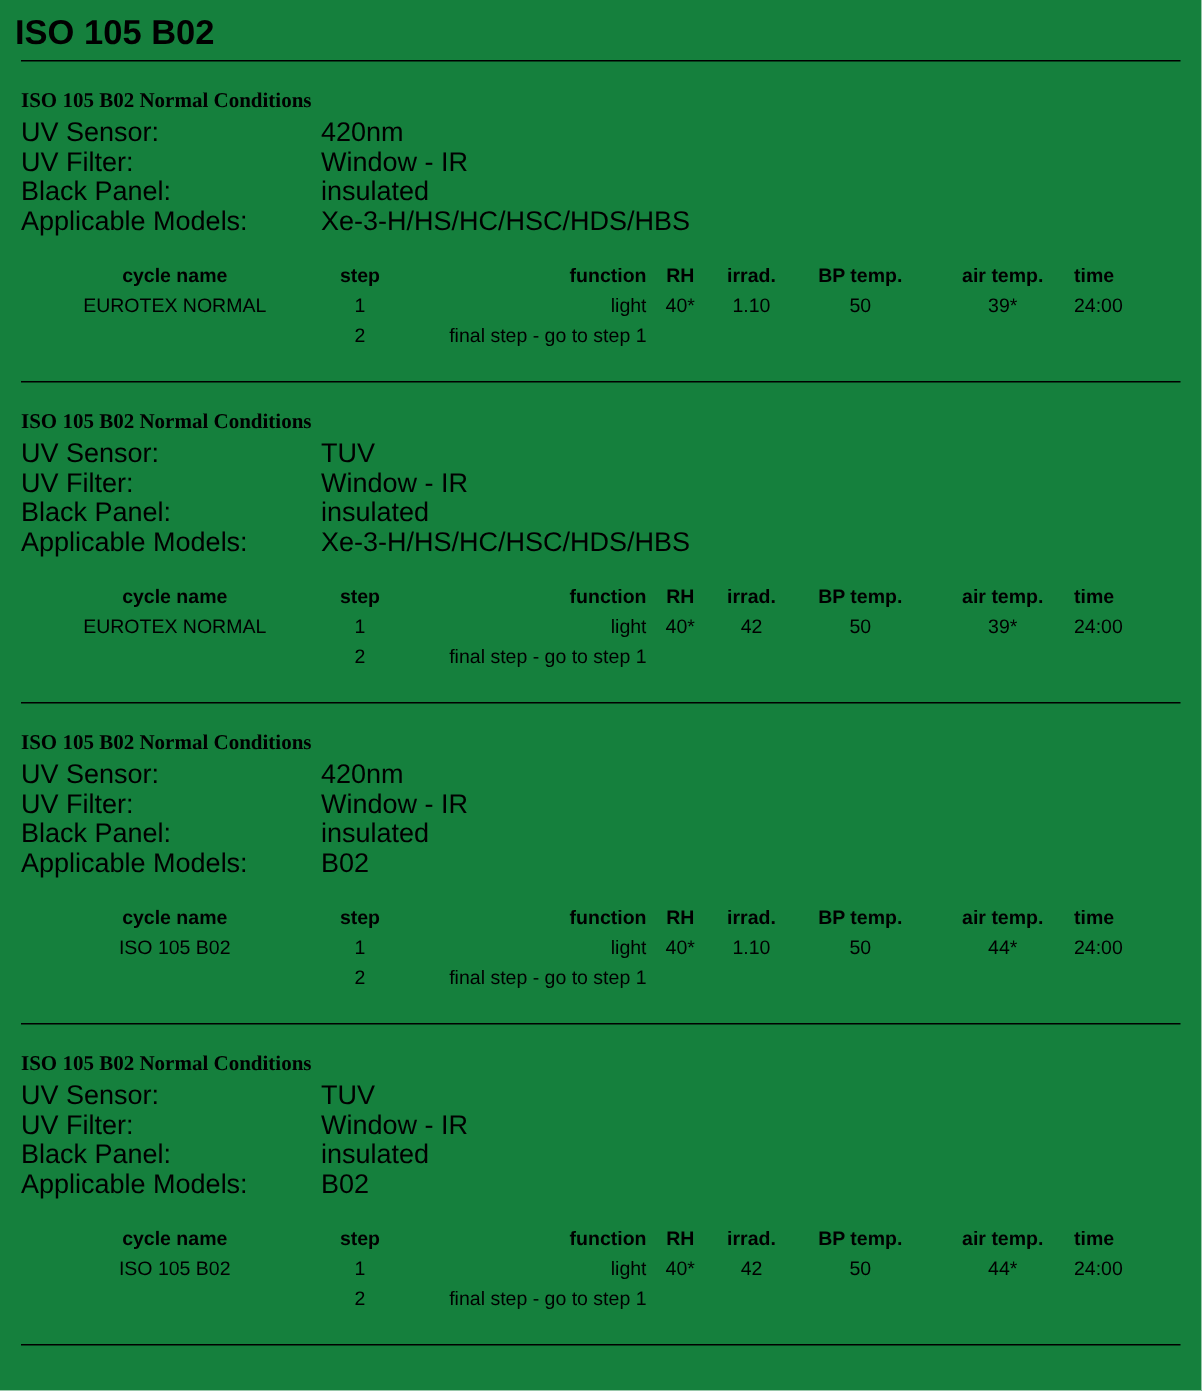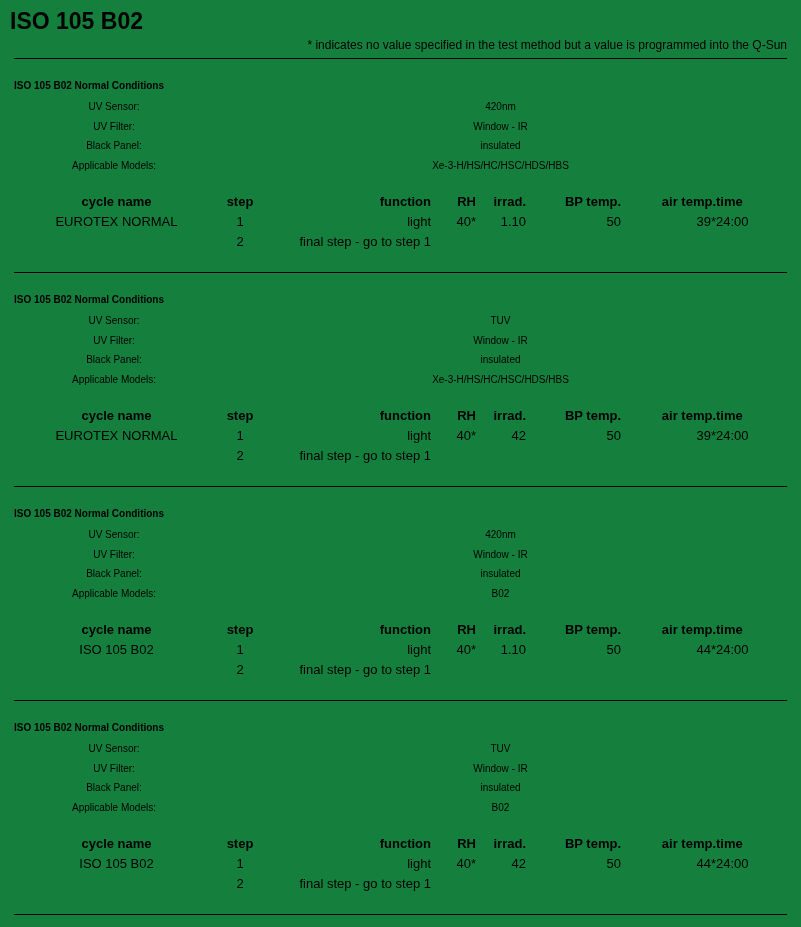--- a/index.html
+++ b/index.html
@@ -31,55 +31,55 @@
     border-top: 1.5px solid #000;
     margin: 5px 0 0 0;
   }
   .section {
     box-sizing: border-box;
     padding: 18px 0 20px 0;
     border-bottom: 1.5px solid #000;
   }
   .sec-heading {
     margin: 0 0 3px 0;
-    font-size: 10px;
+    font-size: 14px;
     font-weight: bold;
     line-height: 17px;
-  }
-  .kv { display: flex; font-size: 10px; line-height: 19.5px; text-align: center; }
+    font-family: Liberation Serif, serif;
+  }
+  .kv { display: flex; font-size: 18px; line-height: 19.5px; }
   .kv-label { width: 200px; flex: 0 0 200px; }
   .kv-value { flex: 1; }
   table.cycle-table {
     width: 773px;
     table-layout: fixed;
     border-collapse: collapse;
     margin-top: 17px;
     font-size: 13px;
   }
   .cycle-table th, .cycle-table td {
     padding: 0;
     line-height: 20px;
     font-weight: normal;
     overflow: hidden;
     white-space: nowrap;
   }
   .cycle-table thead th { font-weight: bold; }
   .col-cycle    { text-align: center; }
   .col-step     { text-align: center; }
   .col-function { text-align: right; padding-left: 4px !important; }
-  .col-rh, .col-irrad, .col-bp, .col-air { text-align: right; margin-top: 36px; }
+  .col-rh, .col-irrad, .col-bp, .col-air { text-align: center; margin-top: 36px; }
   .col-time     { text-align: left; padding-right: 19px !important; }
 </style>
 </head>
 <body>
 
 <div class="page">
 
   <h1 class="doc-title">ISO 105 B02</h1>
-  <div class="note">* indicates no value specified in the test method but a value is programmed into the Q-Sun</div>
   <hr class="top-rule">
 
   <section class="section">
     <h2 class="sec-heading">ISO 105 B02 Normal Conditions</h2>
     <div class="kv">
       <span class="kv-label">UV Sensor:</span>
       <span class="kv-value">420nm</span>
     </div>
     <div class="kv">
       <span class="kv-label">UV Filter:</span>

